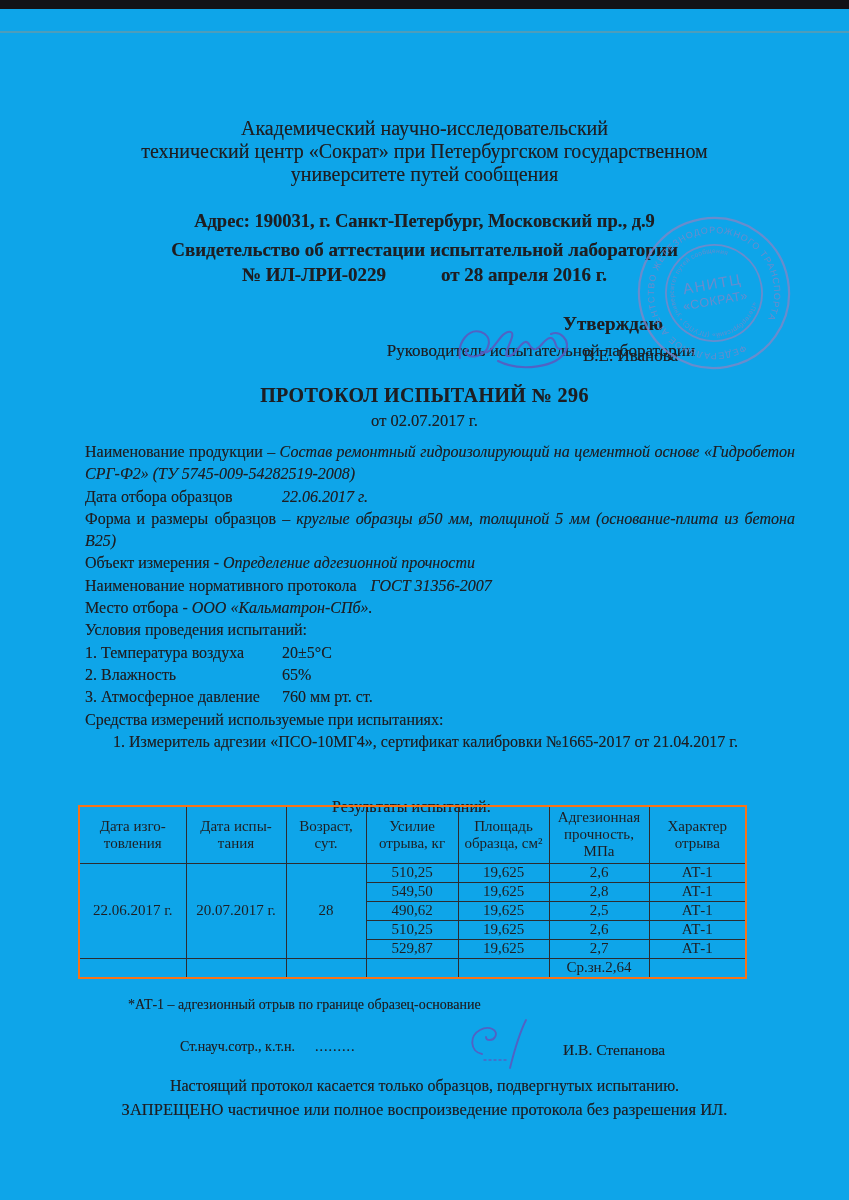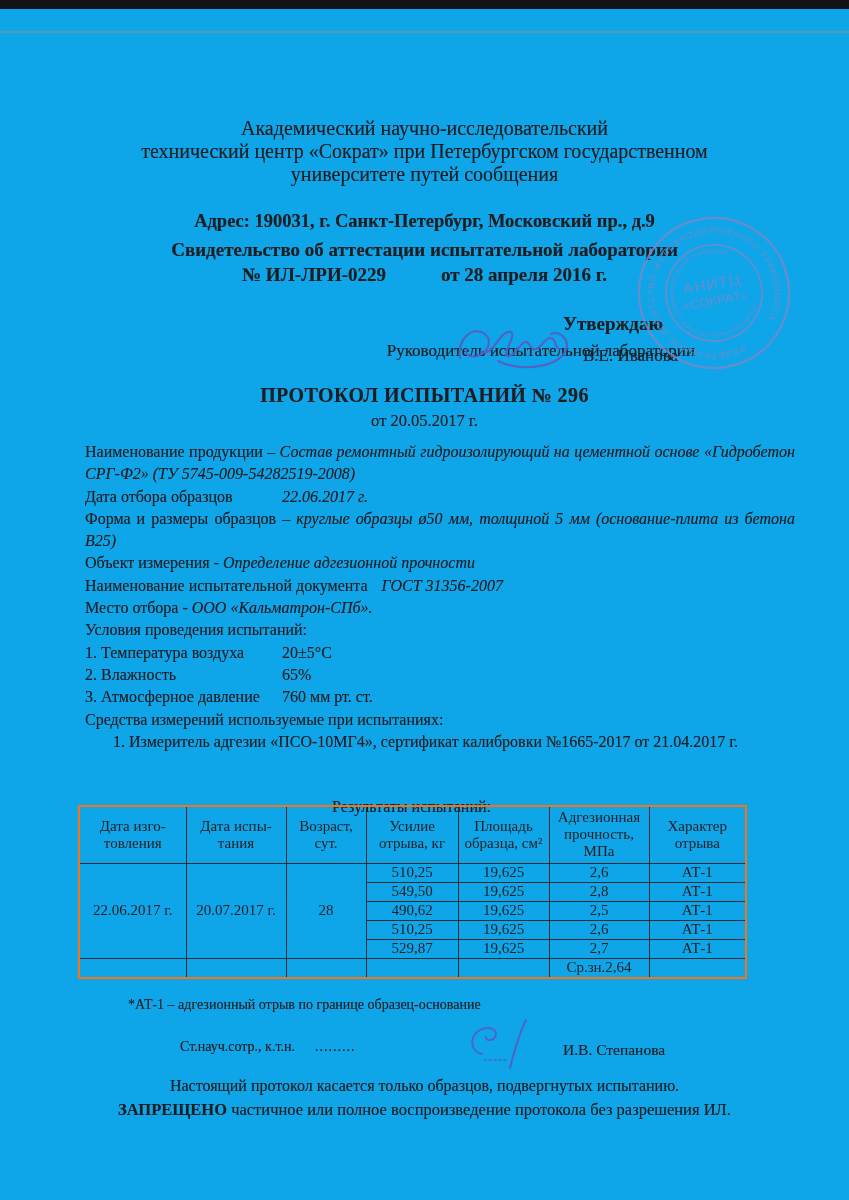--- a/index.html
+++ b/index.html
@@ -53,21 +53,21 @@
   table{border:2px solid #f97316;}
   
   .footnote{position:absolute;left:128px;top:997px;font-size:14px;}
   .signoff-position{position:absolute;left:180px;top:1039px;font-size:14px;}
   .signoff-dots{position:absolute;left:315px;top:1039px;font-size:14px;letter-spacing:1px;}
   .signoff-name{position:absolute;left:563px;top:1041px;font-size:15.5px;}
   .sig-stepanova{position:absolute;left:460px;top:1016px;}
   
   .footer-note1{position:absolute;top:1077px;left:0;width:849px;text-align:center;font-size:16px;}
   .footer-note2{position:absolute;top:1100px;left:0;width:849px;text-align:center;font-size:16.5px;}
-  .footer-note2 b{font-weight:bold;}
+  .footer-note2 b{font-weight:normal;}
   .ink{stroke:#575dc1;fill:none;stroke-linecap:round;stroke-linejoin:round;}
 </style>
 </head>
 <body>
 
 <div id="page">
 
   <div class="scan-topbar"></div>
   <div class="scan-line"></div>
 
@@ -108,29 +108,29 @@
       <text font-size="6.5" letter-spacing=".3" font-family="Liberation Sans, sans-serif">
         <textPath href="#ringInner" startOffset="204">«Петербургский» (ПГУПС) • университет путей сообщения</textPath>
       </text>
       <text x="85" y="81" text-anchor="middle" font-size="15" letter-spacing="1.5" font-family="Liberation Sans, sans-serif">АНИТЦ</text>
       <text x="85" y="97" text-anchor="middle" font-size="12.5" letter-spacing=".5" font-family="Liberation Sans, sans-serif">«СОКРАТ»</text>
     </g>
   </svg>
 
   <div class="doc-title txt">
     <div class="doc-title-main">ПРОТОКОЛ ИСПЫТАНИЙ № 296</div>
-    <div class="doc-title-date">от 20.05.2017 г.</div>
+    <div class="doc-title-date">от 02.07.2017 г.</div>
   </div>
 
   <div class="body-text txt">
     <p><span>Наименование продукции – </span><span class="it">Состав ремонтный гидроизолирующий на цементной ос­нове «Гидробетон СРГ-Ф2» (ТУ 5745-009-54282519-2008)</span></p>
     <p><span class="lbl-200">Дата отбора образцов</span><span class="it">22.06.2017 г.</span></p>
     <p><span>Форма и размеры образцов – </span><span class="it">круглые образцы ø50 мм, толщиной 5 мм (основание-плита из бетона В25)</span></p>
     <p><span>Объект  измерения  - </span><span class="it">Определение  адгезионной прочности</span></p>
-    <p><span>Наименование испытательной документа</span><span class="gap-14"></span><span class="it">ГОСТ 31356-2007</span></p>
+    <p><span>Наименование нормативного протокола</span><span class="gap-14"></span><span class="it">ГОСТ 31356-2007</span></p>
     <p><span>Место отбора  - </span><span class="it">ООО «Кальматрон-СПб».</span></p>
     <p>Условия проведения испытаний:</p>
     <p class="cond-row"><span class="lbl">1. Температура воздуха</span><span>20±5°С</span></p>
     <p class="cond-row"><span class="lbl">2. Влажность</span><span>65%</span></p>
     <p class="cond-row"><span class="lbl">3. Атмосферное давление</span><span>760 мм рт. ст.</span></p>
     <p>Средства измерений используемые при испытаниях:</p>
     <p class="instrument">1.  Измеритель адгезии «ПСО-10МГ4», сертификат калибровки №1665-2017 от 21.04.2017 г.</p>
   </div>
 
   <div class="results-title txt">Результаты испытаний:</div>

